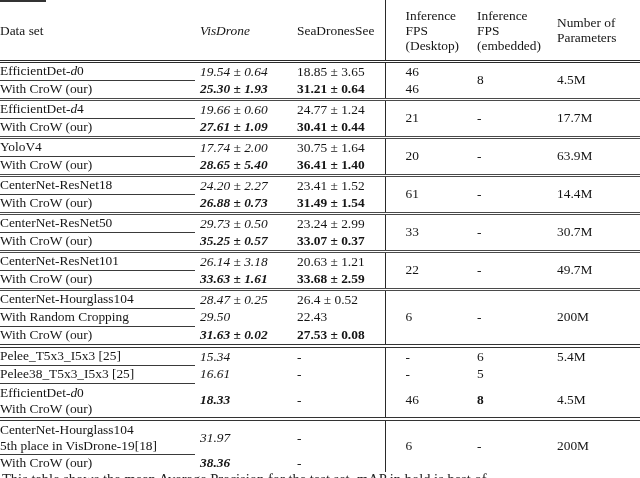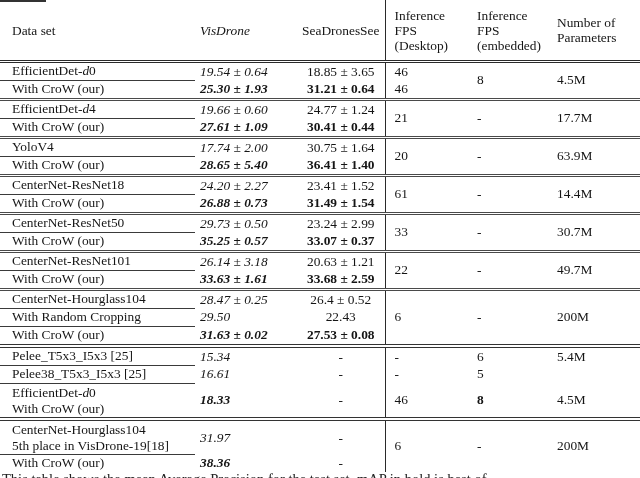--- a/index.html
+++ b/index.html
@@ -3,24 +3,24 @@
 <meta charset="utf-8">
 <style>
   html,body{margin:0;padding:0;background:#fff;}
   .page{position:relative;width:640px;height:478px;overflow:hidden;background:#fff;
         font-family:"Liberation Serif",serif;color:#151515;}
   .topfrag{position:absolute;left:0;top:0;width:46px;height:2px;background:#333;}
   table.tbl{position:absolute;left:0;top:0;width:640px;border-collapse:collapse;table-layout:fixed;}
   th,td{font-size:13.4px;font-weight:normal;text-align:left;vertical-align:middle;
         padding:0;height:17px;line-height:16.5px;overflow:hidden;white-space:nowrap;}
   th{height:60px;white-space:normal;line-height:15px;border-bottom:3px double #2a2a2a;}
-  .c1{padding-left:12px;}
+  .c1{}
   .c2{padding-left:5px;font-style:italic;}
-  .c3{padding-left:7px;text-align:center;}
-  .c4{padding-left:9px;margin-top:23px;}
+  .c3{padding-left:7px;}
+  .c4{padding-left:20px;margin-top:23px;}
   .c5{padding-left:7px;}
   .c6{padding-left:9px;}
   .vr{border-left:1.3px solid #2a2a2a;}
   tr.grp td{border-top:3px double #4a4a4a;}
   tr.sec td{border-top:4px double #333;}
   td.cl{border-bottom:1px solid #3a3a3a;}
   td.h2{height:33px;white-space:normal;line-height:16px;}
   .b{font-weight:bold;}
   .lbl2 div{white-space:nowrap;}
   .caption{position:absolute;left:0;top:470px;width:640px;height:8px;overflow:hidden;

